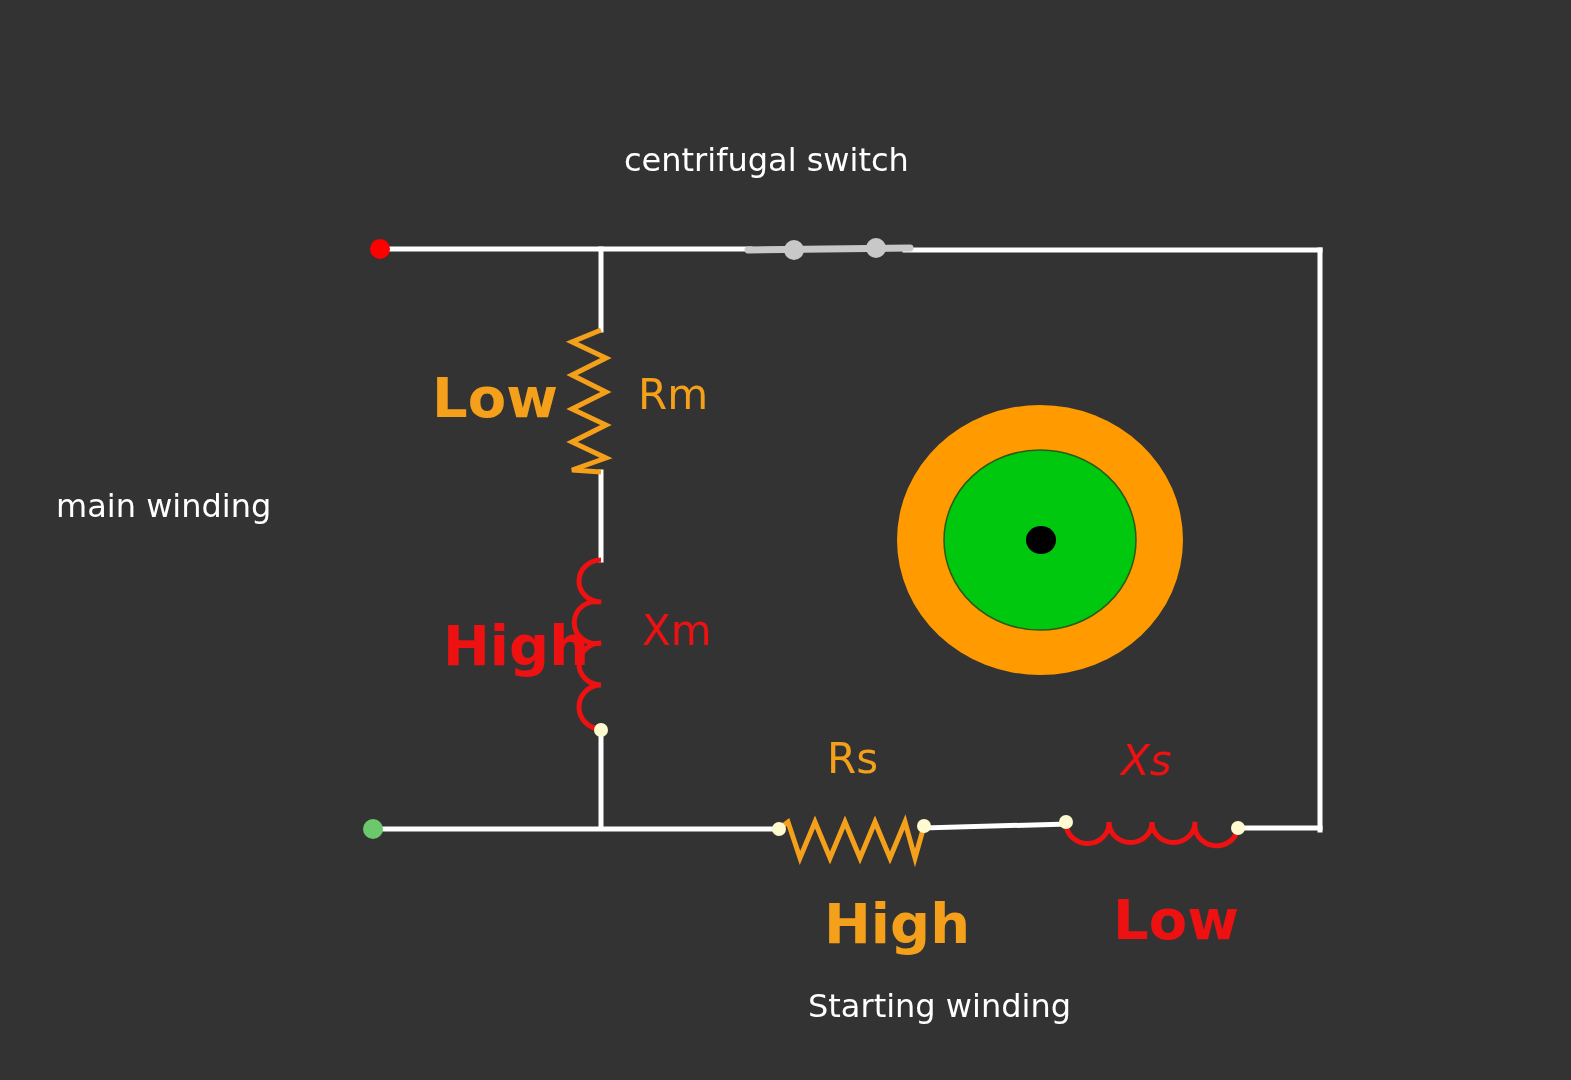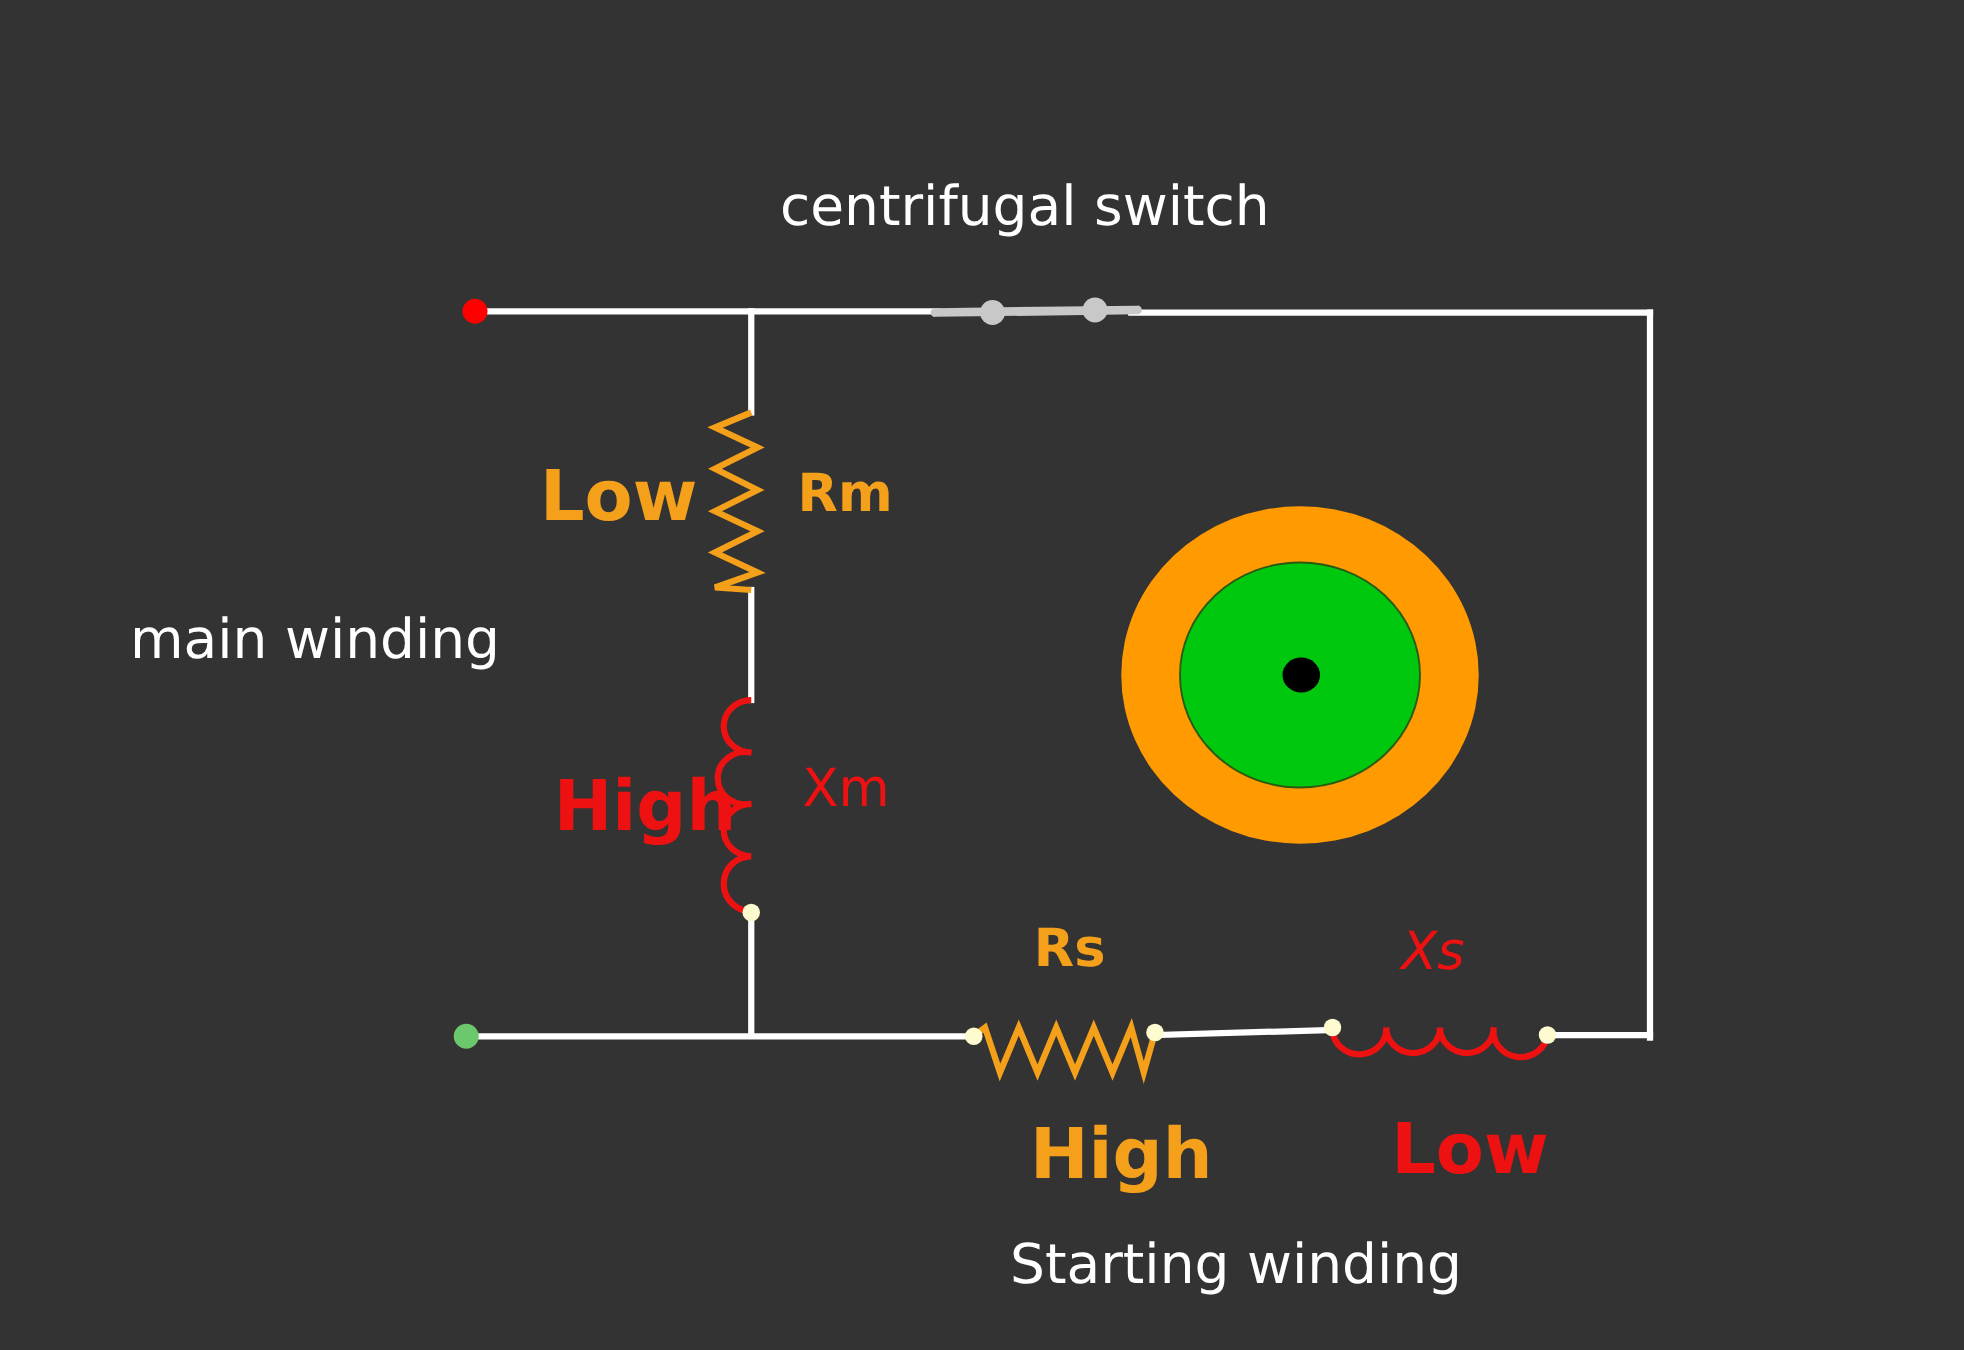--- a/index.html
+++ b/index.html
@@ -21,22 +21,22 @@
       left: 0; top: 0;
       width: 1571px;
       height: 1080px;
     }
     .lbl {
       position: absolute;
       white-space: nowrap;
       font-family: "DejaVu Sans", sans-serif;
       line-height: 1;
     }
-    .white-lbl { color: #ffffff; font-size: 44px; text-align: center; }
-    .orange { color: #f5a01a; font-weight: bold; }
+    .white-lbl { color: #ffffff; font-size: 32px; text-align: center; }
+    .orange { color: #f5a01a; }
     .red { color: #ee1111; }
     .sym { font-size: 42px; }
     .lvl { font-size: 56px; font-weight: bold; }
   </style>
 </head>
 <body>
 
 <div id="canvas">
   <svg id="diagram" viewBox="0 0 1571 1080" xmlns="http://www.w3.org/2000/svg">
 
@@ -78,21 +78,21 @@
     </g>
 
     <g>
       <ellipse cx="1040" cy="540" rx="143" ry="135" fill="#ff9a00"></ellipse>
       <ellipse cx="1040" cy="540" rx="96" ry="90" fill="#00c80e" stroke="#2a5a10" stroke-width="1.5"></ellipse>
       <ellipse cx="1041" cy="540" rx="15" ry="14" fill="#000000"></ellipse>
     </g>
   </svg>
 
   <div class="lbl white-lbl" style="left:624px; top:144px;">centrifugal switch</div>
-  <div class="lbl white-lbl" style="left:56px; top:490px;margin-left:48px;">main winding</div>
+  <div class="lbl white-lbl" style="left:56px; top:490px;">main winding</div>
   <div class="lbl white-lbl" style="left:808px; top:990px;">Starting winding</div>
 
   <div class="lbl lvl orange" style="left:432px; top:370px;">Low</div>
   <div class="lbl sym orange" style="left:638px; top:374px;">Rm</div>
   <div class="lbl lvl red" style="left:443px; top:618px;">High</div>
   <div class="lbl sym red" style="left:642px; top:610px;">Xm</div>
 
   <div class="lbl sym orange" style="left:827px; top:738px;">Rs</div>
   <div class="lbl lvl orange" style="left:824px; top:896px;">High</div>
   <div class="lbl sym red" style="left:1121px; top:740px;font-style:italic;">Xs</div>

